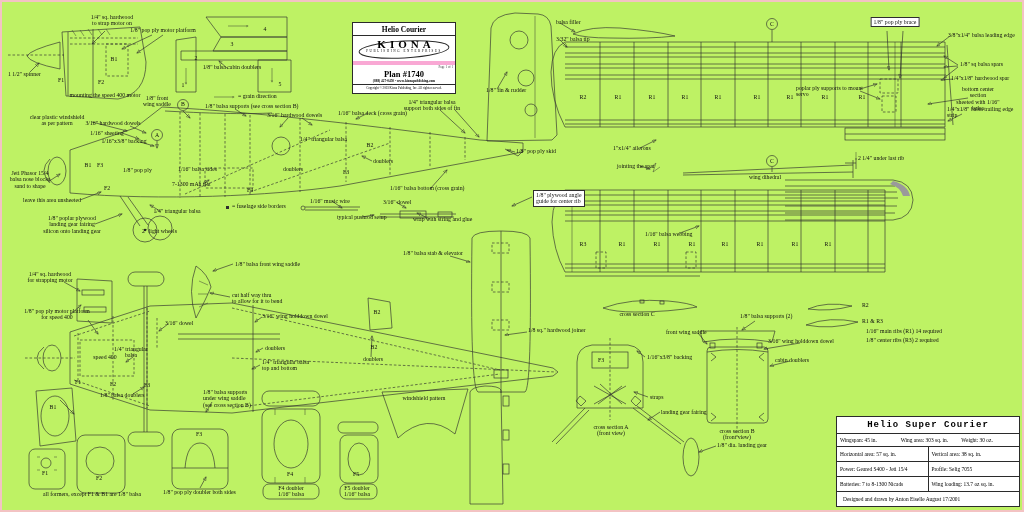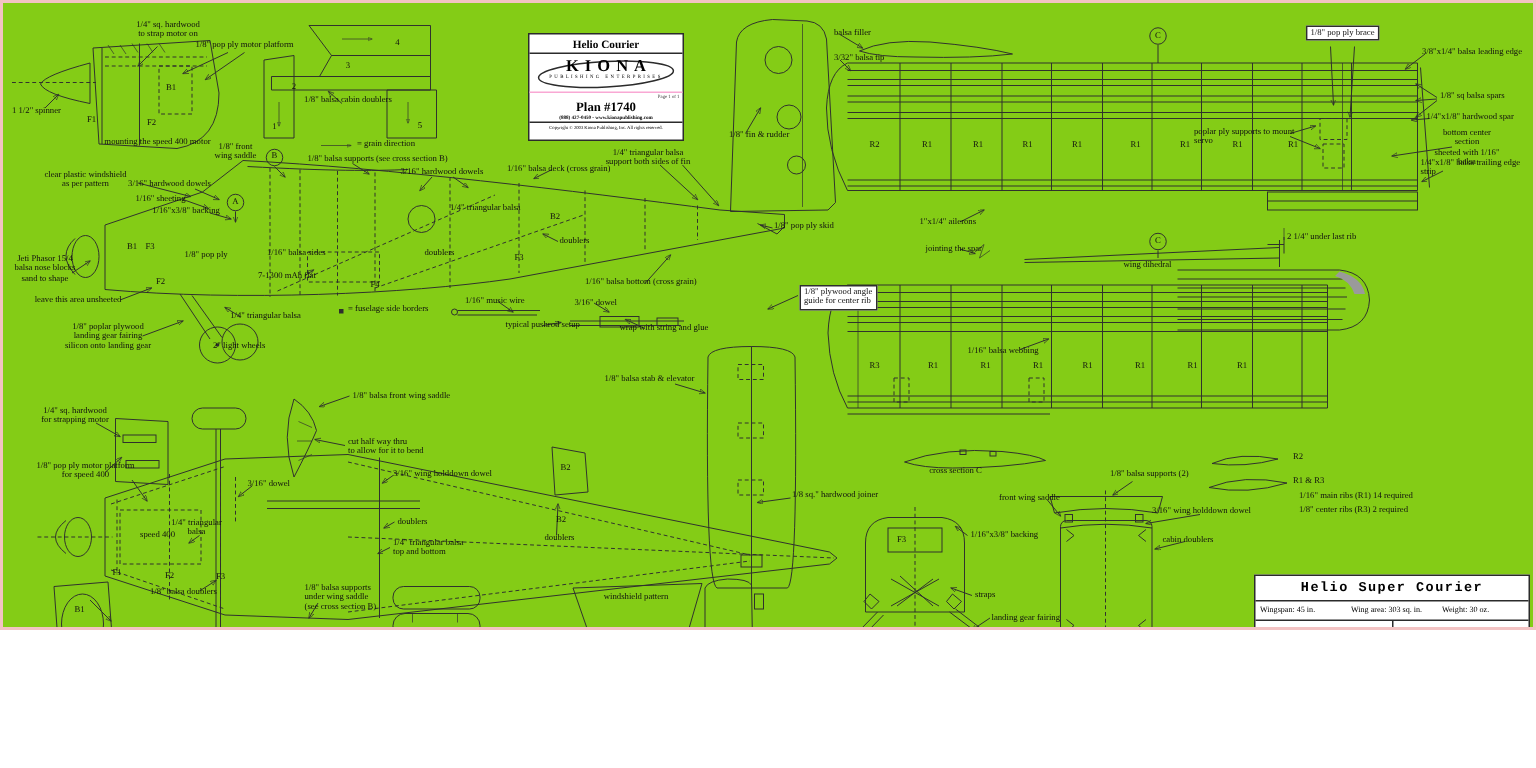--- a/index.html
+++ b/index.html
@@ -1,42 +1,42 @@
 <!DOCTYPE html>
 <html><head>
 <meta charset="utf-8">
 <style>
   html,body{margin:0;padding:0;background:#fff;}
-  #page{position:relative;width:1024px;height:420px;background:#84cc16;overflow:hidden;
+  #page{position:relative;width:1024px;height:512px;background:#bef264;overflow:hidden;
         font-family:"Liberation Serif",serif;}
   #pink-frame{position:absolute;inset:0;border:2px solid #f3c3c3;pointer-events:none;z-index:9;}
   #plan-svg{position:absolute;left:0;top:0;z-index:1;}
   #plan-svg *{stroke:#2e2e2e;stroke-width:.65;fill:none;}
   #plan-svg .d{stroke-dasharray:2.6,1.9;}
   #plan-svg .t{stroke-width:.45;}
   #plan-svg .f{fill:#2e2e2e;stroke:none;}
   #plan-svg .h{fill:#9a9a9a;stroke:none;}
   #anno-layer{position:absolute;left:0;top:0;width:1024px;height:512px;z-index:5;}
   .anno{position:absolute;font-size:5.8px;line-height:1.12;color:#101010;white-space:pre-line;}
   .a-c{transform:translateX(-50%);text-align:center;}
   .box{border:.6px solid #2e2e2e;padding:1px 2px;background:#fff;}
   
   .tb{position:absolute;left:352px;top:22px;width:102px;height:70px;border:1.2px solid #2b2b2b;
       background:#fff;z-index:6;text-align:center;}
   .tb-model{font-size:7.5px;font-weight:bold;padding-top:2px;border-bottom:1px solid #2b2b2b;padding-bottom:1px;}
-  .tb-logo{position:relative;height:23px;border-bottom:1px solid #f9a8d4;}
+  .tb-logo{position:relative;height:23px;border-bottom:4px solid #f9a8d4;}
   .tb-brand{position:relative;z-index:2;font-size:11px;font-weight:bold;letter-spacing:4px;padding-left:4px;display:block;margin-top:2px;}
   .tb-sub{position:relative;z-index:2;font-size:3.2px;letter-spacing:1.6px;display:block;margin-top:-1px;}
   .tb-ellipse{position:absolute;left:4px;top:1px;z-index:1;}
   .tb-page{font-size:3.2px;text-align:right;padding-right:2px;color:#444;height:4px;}
   .tb-plan{font-size:8.5px;font-weight:bold;}
   .tb-contact{font-size:3.4px;font-weight:bold;}
   .tb-copy{font-size:3.1px;border-top:.6px solid #2b2b2b;margin-top:1px;padding-top:.5px;}
   
-  .spec{position:absolute;left:836px;top:383px;width:182px;border:1px solid #2b2b2b;background:#fff;z-index:6;}
+  .spec{position:absolute;left:836px;top:416px;width:182px;border:1px solid #2b2b2b;background:#fff;z-index:6;}
   .spec > div{border-bottom:.7px solid #2b2b2b;}
   .spec > div:last-child{border-bottom:none;}
   .spec-title{font-family:"Liberation Mono",monospace;font-weight:bold;font-size:9px;
               letter-spacing:1px;text-align:center;padding:3px 0;}
   .spec-row{display:flex;font-size:5.4px;}
   .spec-row span{flex:1;padding:4px 3px;}
   .spec-r1 span{padding:3px 3px;}
   .spec-2col span + span{border-left:.7px solid #2b2b2b;}
   .spec-credit{font-size:5.4px;padding:4px 6px;}
 </style>

